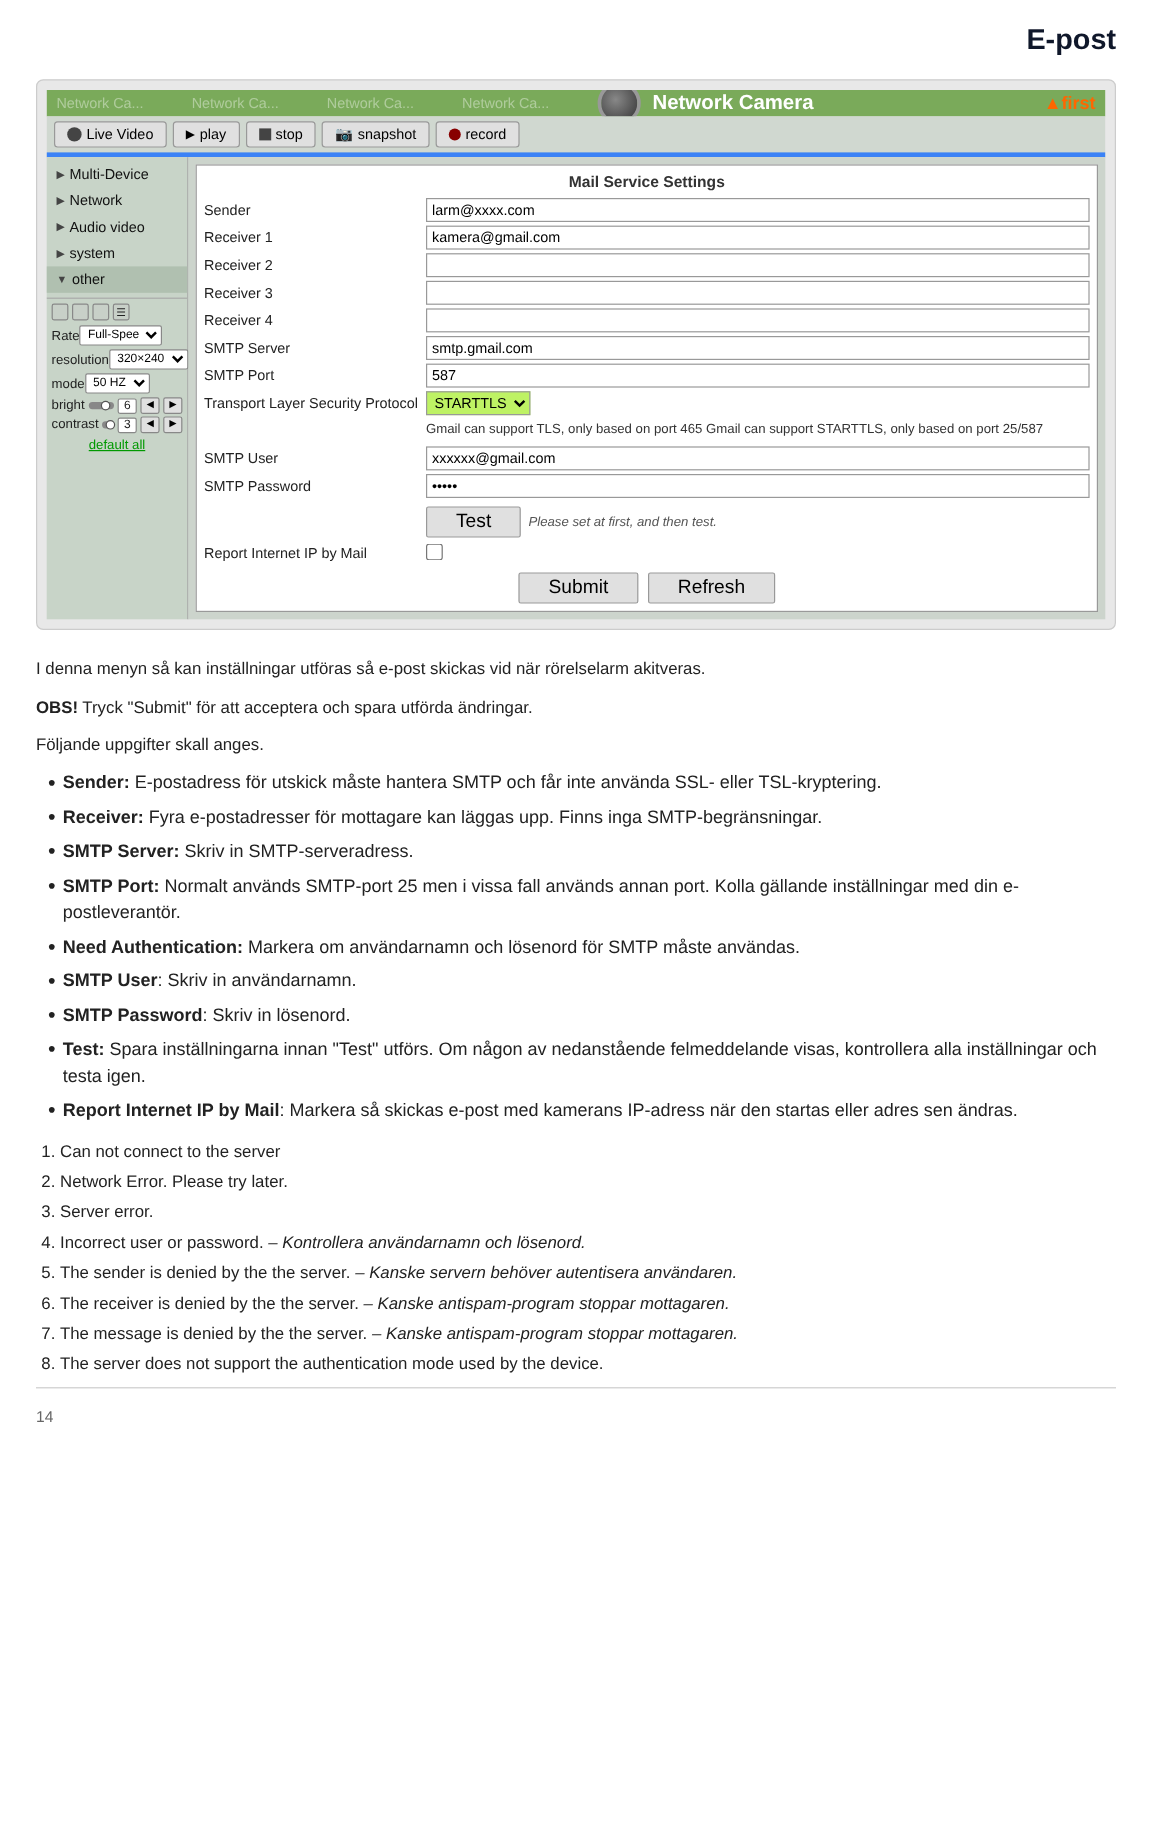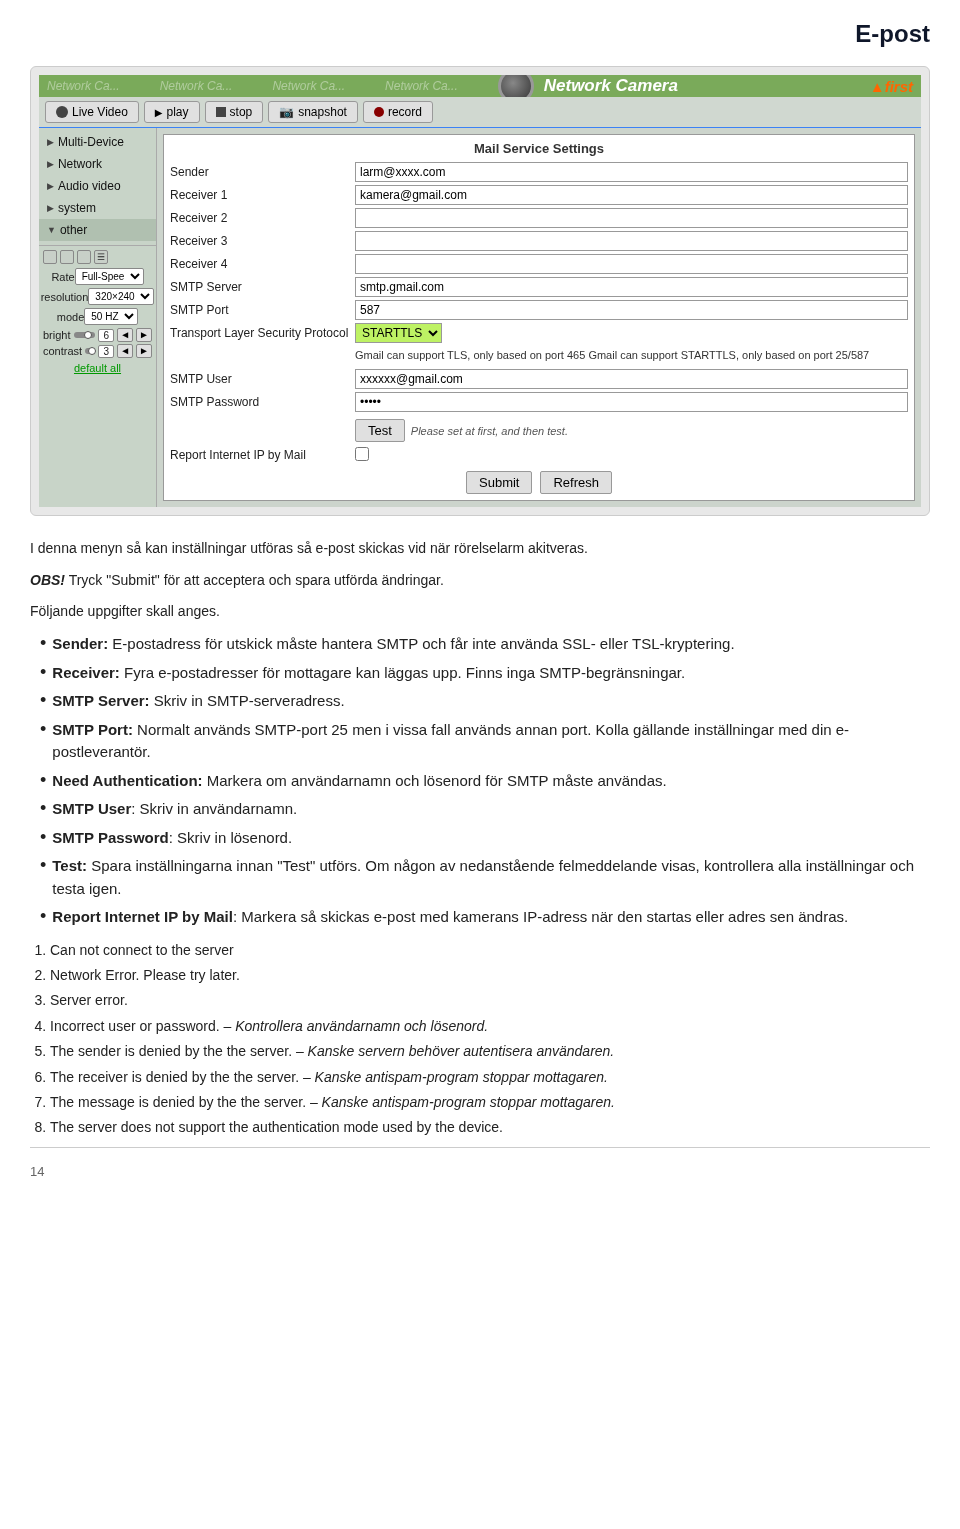--- a/index.html
+++ b/index.html
@@ -30,21 +30,21 @@
       display: flex;
       flex-direction: column;
     }
 
     
     .cam-toolbar {
       background: #d0d8d0;
       display: flex;
       gap: 5px;
       padding: 4px 6px;
-      border-bottom: 1px solid #3b82f6;
+      border-bottom: 4px solid #3b82f6;
     }
     .cam-toolbar-btn {
       background: #e0e0e0;
       border: 1px solid #999;
       border-radius: 3px;
       padding: 3px 10px;
       font-size: 12px;
       cursor: pointer;
       display: flex;
       align-items: center;
@@ -90,21 +90,21 @@
     
     .cam-controls {
       padding: 4px;
       font-size: 11px;
       border-top: 1px solid #aaa;
       margin-top: 4px;
     }
     .cam-control-row {
       display: flex;
       align-items: center;
-      justify-content: center;
+      justify-content: flex-start;
       margin-bottom: 3px;
     }
     .cam-control-label { font-size: 11px; }
     .cam-control-select {
       font-size: 10px;
       padding: 1px 2px;
       border: 1px solid #888;
       border-radius: 2px;
       background: #fff;
     }
@@ -221,22 +221,22 @@
     .mail-btn-row {
       display: flex;
       align-items: center;
       gap: 6px;
       margin-top: 4px;
     }
     .mail-btn {
       background: #e0e0e0;
       border: 1px solid #999;
       border-radius: 2px;
-      padding: 3px 12px;
-      font-size: 13px;
+      padding: 3px 24px;
+      font-size: 16px;
       cursor: pointer;
     }
     .mail-test-note {
       font-size: 11px;
       color: #555;
       font-style: italic;
     }
     .mail-submit-row {
       display: flex;
       justify-content: center;
@@ -246,21 +246,21 @@
 
     
     .doc-section {
       margin-top: 4px;
     }
     .doc-para {
       margin-bottom: 10px;
       line-height: 1.55;
       font-size: 14px;
     }
-    .doc-obs { font-weight: bold; font-style: italic; }
+    .doc-obs { font-weight: bold; }
 
     .bullet-list {
       margin: 8px 0 10px 10px;
       list-style: none;
       padding: 0;
     }
     .bullet-list li {
       display: flex;
       gap: 6px;
       margin-bottom: 6px;
@@ -303,21 +303,20 @@
       align-items: center;
       padding: 2px 8px;
       gap: 40px;
       overflow: hidden;
       height: 22px;
     }
     .watermark-row span {
       color: rgba(255,255,255,0.4);
       font-size: 12px;
       white-space: nowrap;
-      font-style: italic;
     }
     .cam-logo-area {
       display: flex;
       align-items: center;
       gap: 10px;
     }
     .cam-circle {
       width: 36px; height: 36px;
       background: radial-gradient(circle at 40% 40%, #888, #333);
       border-radius: 50%;

